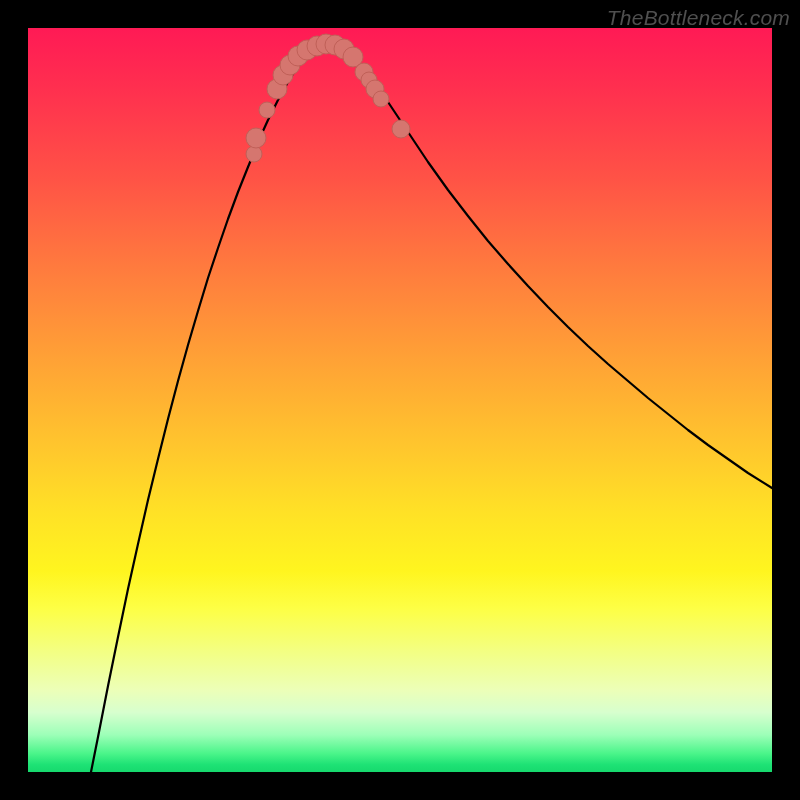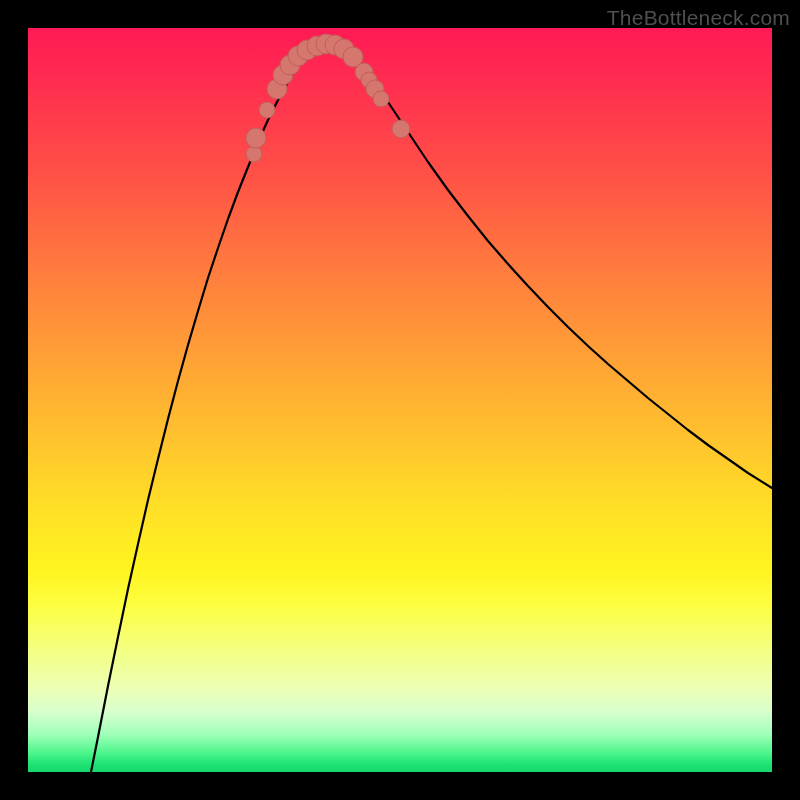--- a/index.html
+++ b/index.html
@@ -11,20 +11,21 @@
     overflow: hidden;
     font-family: Arial, Helvetica, sans-serif;
   }
   .frame {
     position: absolute;
     left: 0;
     top: 0;
     width: 800px;
     height: 800px;
     background: #000;
+    font-style: italic;
   }
   .plot {
     position: absolute;
     left: 28px;
     top: 28px;
     width: 744px;
     height: 744px;
     
     background: linear-gradient(to bottom,
       #ff1a55 0%,

